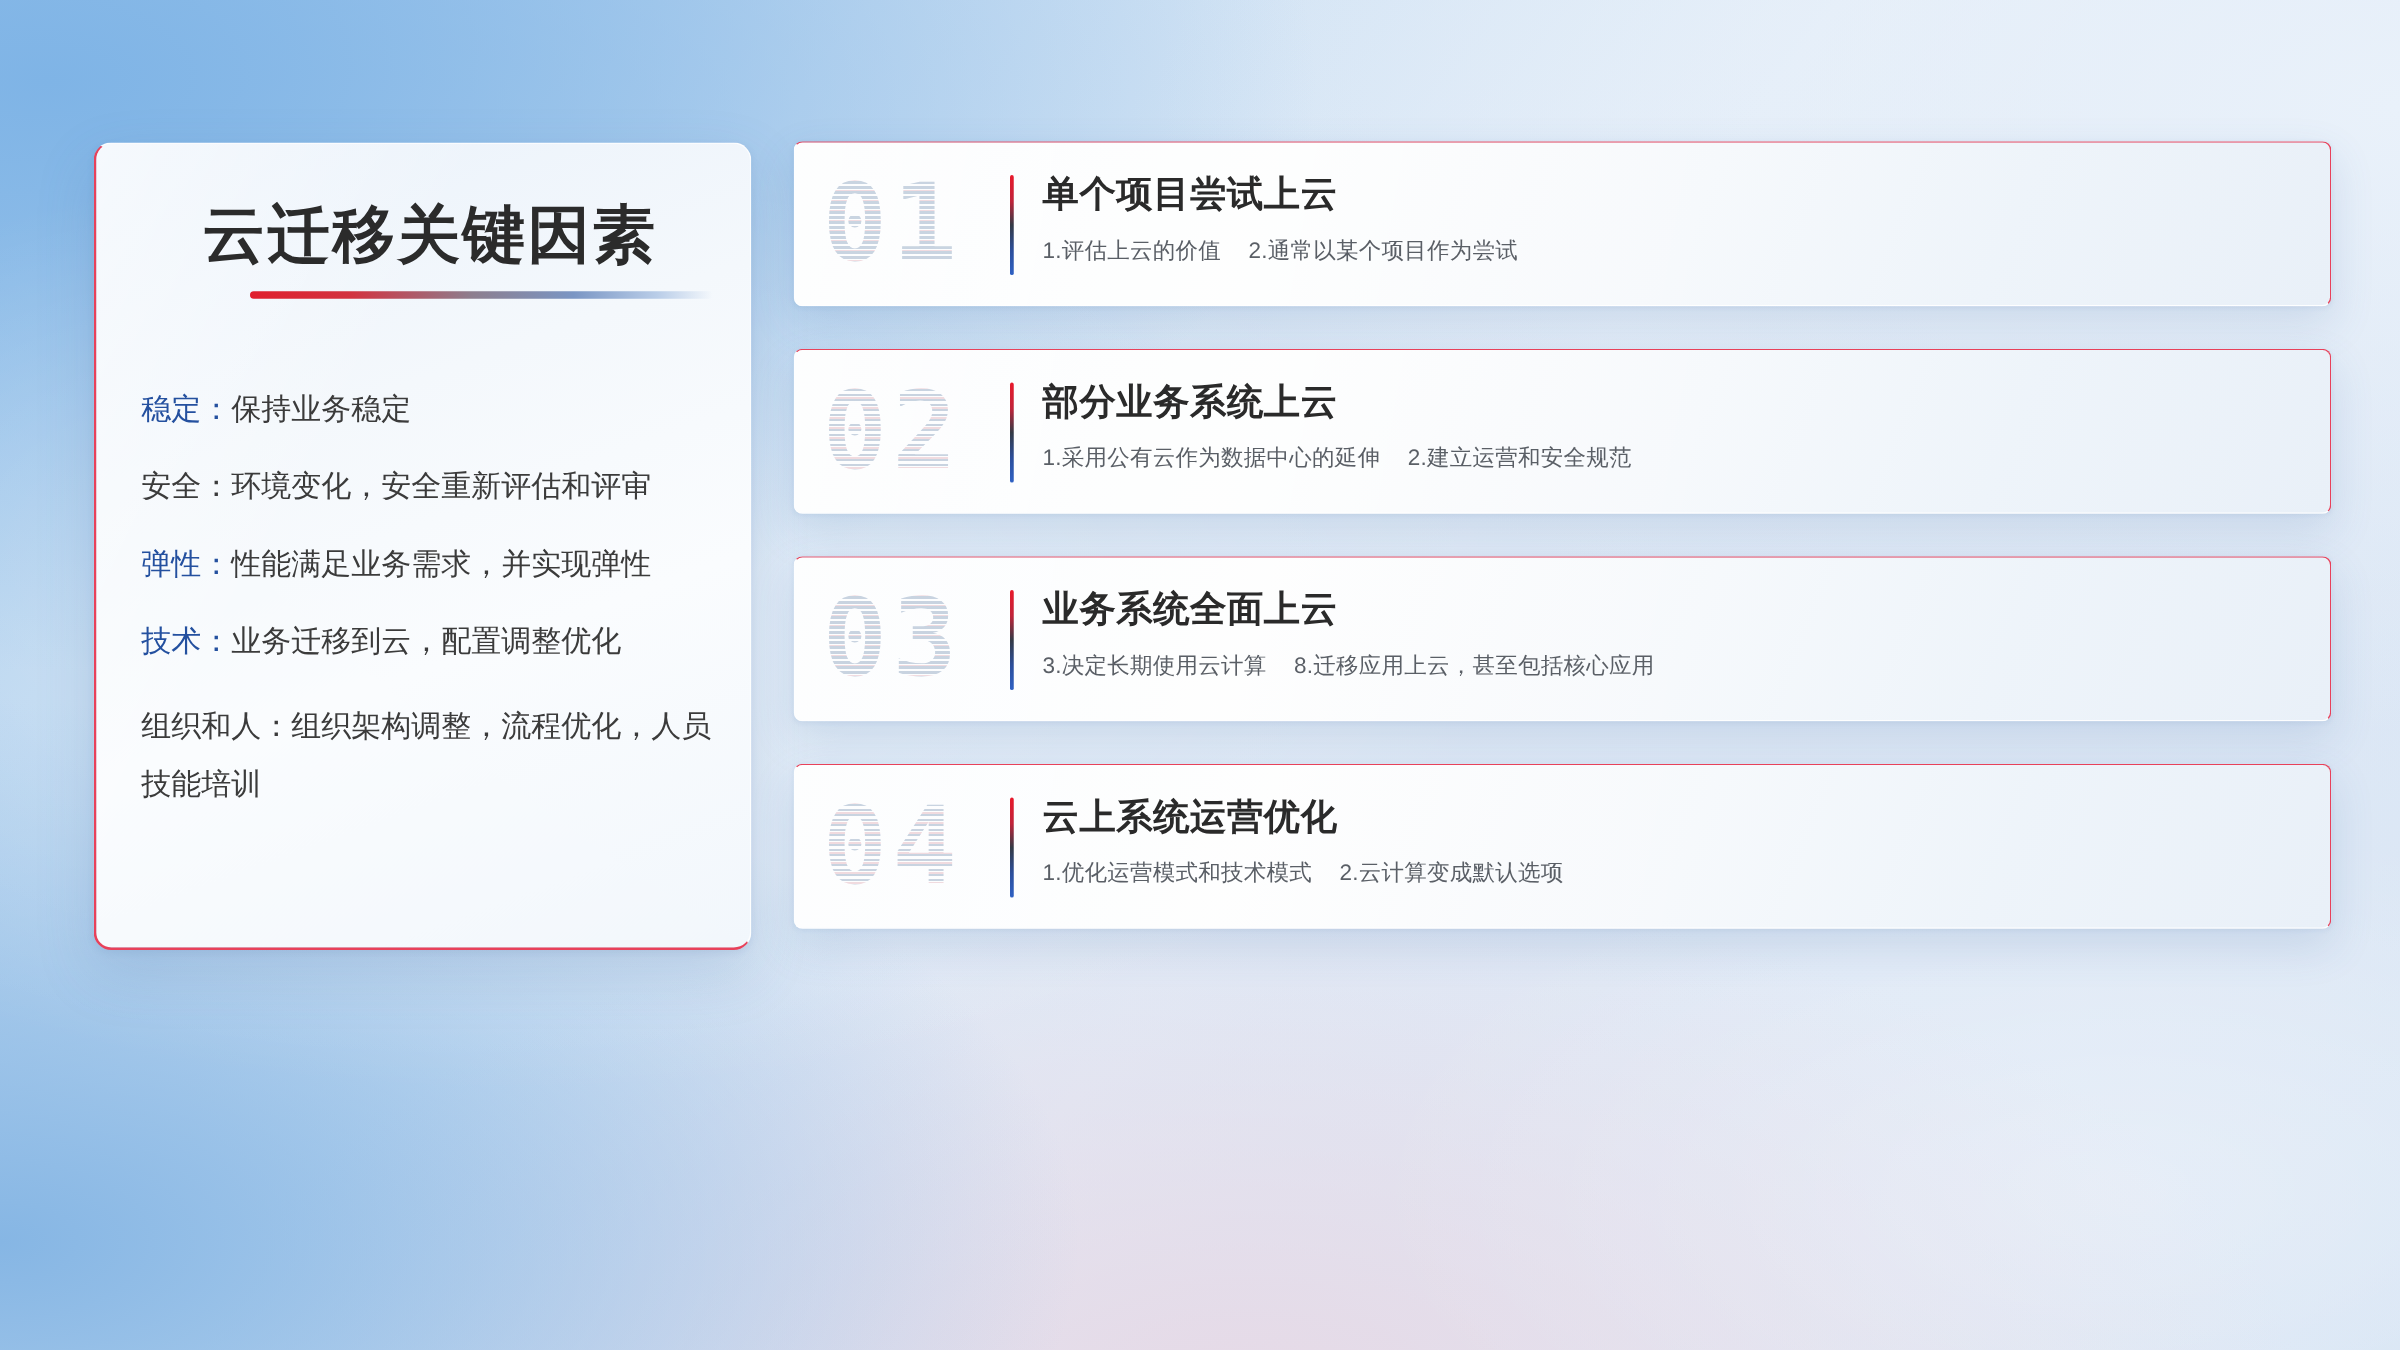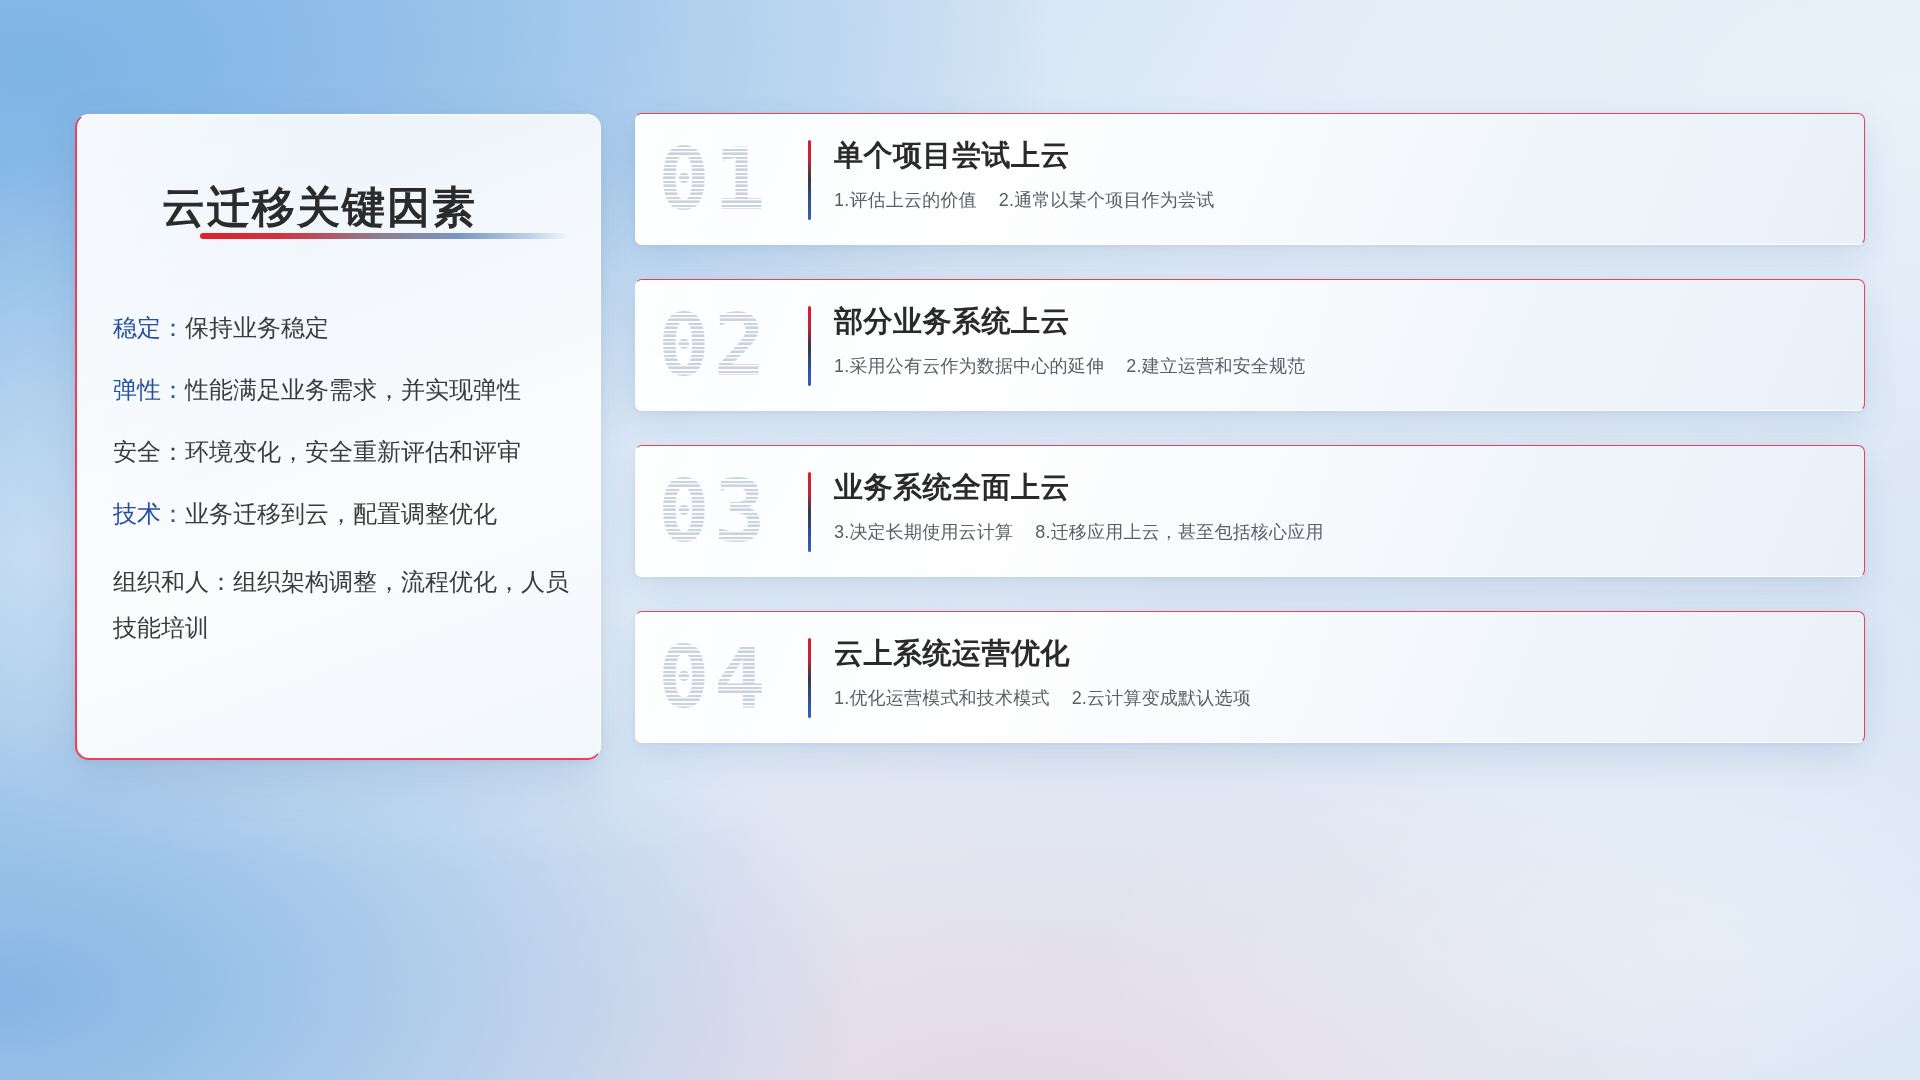--- a/index.html
+++ b/index.html
@@ -29,22 +29,22 @@
     background:linear-gradient(160deg,#eaf2fb 0%,#f4f8fc 34%,#fafcfe 62%,#f2f7fc 100%);
     border:1px solid rgba(255,255,255,.85);
     border-left:2px solid #e8415a;
     border-bottom:2px solid #e8415a;
     box-shadow:0 18px 46px rgba(70,110,165,.18), 0 2px 6px rgba(70,110,165,.10);
     overflow:hidden;
   }
   .left-card .sheen{position:absolute;inset:0;
     background:linear-gradient(115deg,rgba(255,255,255,.55) 0%,rgba(255,255,255,0) 38%);}
   .panel-title{
-    position:absolute;left:85px;top:64px;
-    font-size:43px;font-weight:bold;letter-spacing:2px;color:#2b2b2b;
+    position:absolute;left:85px;top:40px;
+    font-size:50px;font-weight:bold;letter-spacing:2px;color:#2b2b2b;
     white-space:nowrap;
   }
   .panel-rule{
     position:absolute;left:123px;top:118px;width:370px;height:6px;border-radius:3px;
     background:linear-gradient(90deg,#e01f2d 0%,#d23340 22%,#8d7e8e 48%,#7a96c4 70%,#b9cde8 88%,rgba(210,226,244,0) 100%);
   }
   .factors{position:absolute;left:36px;top:196px;right:26px;}
   .factor{
     display:block;font-size:24px;line-height:1.42;margin-bottom:28px;
     color:#3b3b3b;white-space:nowrap;
@@ -110,25 +110,25 @@
   <div class="panel-title">云迁移关键因素</div>
   <div class="panel-rule"></div>
 
   <div class="factors">
 
     <div class="factor">
       <span class="k">稳定：</span><span>保持业务稳定</span>
     </div>
 
     <div class="factor">
-      <span class="k">弹性：</span><span>性能满足业务需求，并实现弹性</span>
+      <span class="k plain">安全：</span><span>环境变化，安全重新评估和评审</span>
     </div>
 
     <div class="factor">
-      <span class="k plain">安全：</span><span>环境变化，安全重新评估和评审</span>
+      <span class="k">弹性：</span><span>性能满足业务需求，并实现弹性</span>
     </div>
 
     <div class="factor">
       <span class="k">技术：</span><span>业务迁移到云，配置调整优化</span>
     </div>
 
     <div class="factor wrap">
       <span class="k plain">组织和人：</span><span>组织架构调整，流程优化，人员技能培训</span>
     </div>
 

